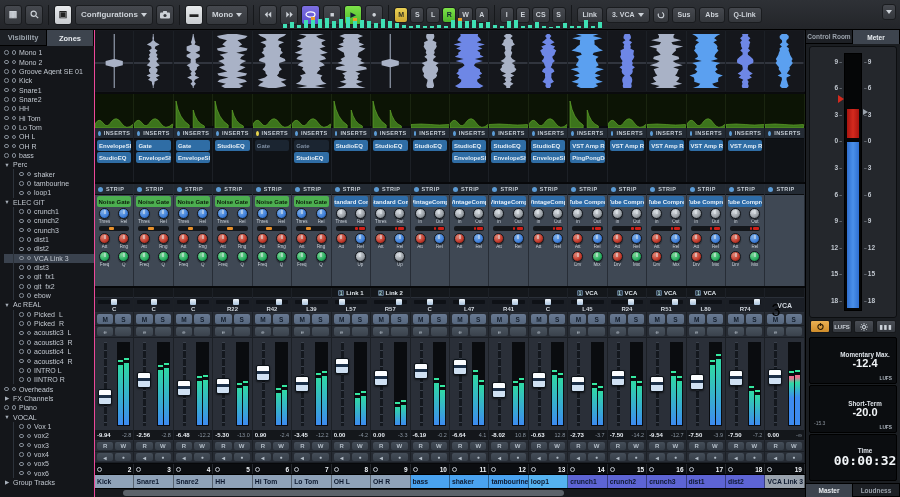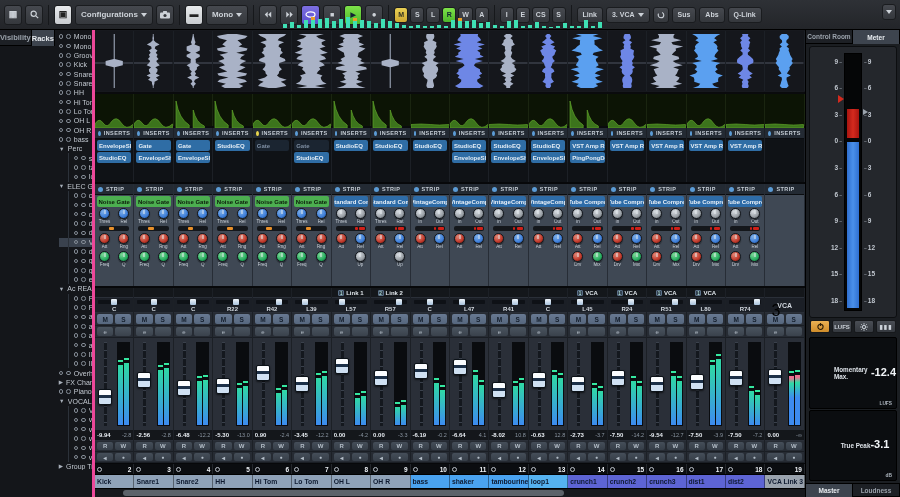--- a/index.html
+++ b/index.html
@@ -22,21 +22,21 @@
   .tb-sep { width:1px; height:20px; background:#16181b; margin:0 2px; }
   .tb-caret-btn { position:absolute; right:4px; top:4px; }
   .caret-down { width:0; height:0; border-left:3px solid transparent; border-right:3px solid transparent; border-top:4px solid #cdd2d8; display:inline-block; }
   .tb-meters { position:absolute; left:283px; bottom:1px; height:12px; width:330px; display:flex; align-items:flex-end; gap:3px; }
   .tb-meters i { width:4px; background:#3fe0b4; display:block; }
   .tb-meters i.acc { background:linear-gradient(#e8a02a 0 25%, #3fe0b4 25%); }
   .glyph { font-size:9px; line-height:1; }
 
   
   .body { flex:1; display:flex; min-height:0; }
-  .sidebar { width:95px; flex:0 0 95px; background:#14161a; border-right:3px solid #ec4899; display:flex; flex-direction:row; }
+  .sidebar { width:95px; flex:0 0 95px; background:#14161a; border-right:1px solid #ec4899; display:flex; flex-direction:column; }
   .main { width:710px; flex:0 0 710px; background:#101216; display:flex; flex-direction:column; min-height:0; }
   .rightpanel { width:94px; flex:1; background:#1b1e22; border-left:1px solid #000; display:flex; flex-direction:column; }
 
   
   .sb-tabs { height:16px; display:flex; flex:0 0 16px; }
   .sb-tab { flex:1; font-size:7.5px; font-weight:bold; color:#9aa2ab; background:#1d2025; display:flex; align-items:center; justify-content:center; border-bottom:1px solid #000; border-right:1px solid #000; }
   .sb-tab.active { background:#3d444e; color:#e6eaee; border-bottom:none; }
   .sb-list { flex:1; padding:2px 0 0 4px; overflow:hidden; }
   .sb-row { height:9.35px; display:flex; align-items:center; gap:3px; font-size:7px; color:#c3c9d1; }
   .sb-row.sel { background:#3a424e; }
@@ -129,21 +129,21 @@
   .vscale.right span::before { content:"–"; color:#888f98; margin-right:1px; font-size:5px;}
   .vbar { width:18px; background:#050607; position:relative; border:1px solid #000; }
   .vfill-blue { position:absolute; left:2px; right:2px; bottom:2px; height:65%; background:linear-gradient(to right,#2f6fd0,#4a90ea,#2f6fd0); }
   .vfill-red { position:absolute; left:2px; right:2px; bottom:67%; height:11.5%; background:linear-gradient(to right,#a81510,#d42a1e,#a81510); }
   .clipmark { position:absolute; left:-7px; top:16%; width:0; height:0; border-top:4px solid transparent; border-bottom:4px solid transparent; border-left:6px solid #d42a1e; }
   .peakarrow { position:absolute; right:-7px; top:21.5%; width:0; height:0; border-top:3px solid transparent; border-bottom:3px solid transparent; border-right:5px solid #9aa2ab; transform:rotate(180deg); }
   .rp-btns { flex:0 0 17px; display:flex; gap:2px; padding:2px 4px; }
   .rp-btn { flex:1; border-radius:2px; background:linear-gradient(#4a4e55,#35393f); border:1px solid #17191c; color:#cdd3da; font-size:6px; font-weight:bold; display:flex; align-items:center; justify-content:center; }
   .rp-btn.on { background:linear-gradient(#eab053,#cf8c2a); color:#312008; }
   .loudness { flex:1; display:flex; flex-direction:column; gap:1px; padding:2px 3px; }
-  .lbox { flex:1; background:#0b0d10; border:1px solid #000; border-radius:2px; position:relative; display:flex; align-items:center; justify-content:center;padding-left:24px; }
+  .lbox { flex:1; background:#0b0d10; border:1px solid #000; border-radius:2px; position:relative; display:flex; flex-direction:column; align-items:center; justify-content:center;padding-left:24px; }
   .lbox .ll { font-size:6.3px; font-weight:bold; color:#dde2e8; }
   .lbox .lv { font-size:11px; font-weight:bold; color:#f2f5f8; line-height:1.05; }
   .lbox .lv.alert { color:#e83020; }
   .lbox .lu { position:absolute; right:4px; bottom:2px; font-size:4.8px; font-weight:bold; color:#aeb6bf; }
   .lbox .lsub { position:absolute; left:4px; bottom:6px; font-size:5px; color:#8a929c; }
   .lbox.time .lv { font-size:13px; font-family:"DejaVu Sans Mono", monospace; }
   .rp-bottom { flex:0 0 14px; display:flex; border-top:1px solid #000; }
 
   svg { display:block; }
 </style>
@@ -287,21 +287,21 @@
     <div class="tb-btn sq small tb-caret-btn">
         <span class="caret-down"></span>
       </div>
   </div>
 
   <div class="body">
 
     <aside class="sidebar">
       <div class="sb-tabs">
         <div class="sb-tab">Visibility</div>
-        <div class="sb-tab active">Racks</div>
+        <div class="sb-tab active">Zones</div>
       </div>
       <div class="sb-list" id="sbList">
           <div class="sb-row">
             <span class="sb-dot"></span>
             <span class="sb-dot"></span>
             <span class="sb-lbl">Mono 1</span>
           </div>
           <div class="sb-row">
             <span class="sb-dot"></span>
             <span class="sb-dot"></span>
@@ -2449,23 +2449,28 @@
             <span style="letter-spacing:1px;">▮▮▮</span>
           </div>
       </div>
       <div class="loudness" id="loudBoxes">
           <div class="lbox">
             <div class="ll">Momentary Max.</div>
             <div class="lv">-12.4</div>
             <div class="lu">LUFS</div>
           </div>
           <div class="lbox">
-            <div class="ll">True Peak</div>
-            <div class="lv">-3.1</div>
-            <div class="lu">dB</div>
+            <div class="ll">Short-Term</div>
+            <div class="lv">-20.0</div>
+            <div class="lsub">-15.3</div>
+            <div class="lu">LUFS</div>
+          </div>
+          <div class="lbox time">
+            <div class="ll">Time</div>
+            <div class="lv">00:00:32</div>
           </div>
         </div>
       <div class="rp-bottom">
         <div class="rp-tab active">Master</div>
         <div class="rp-tab">Loudness</div>
       </div>
     </aside>
   </div>
 </div>
 

